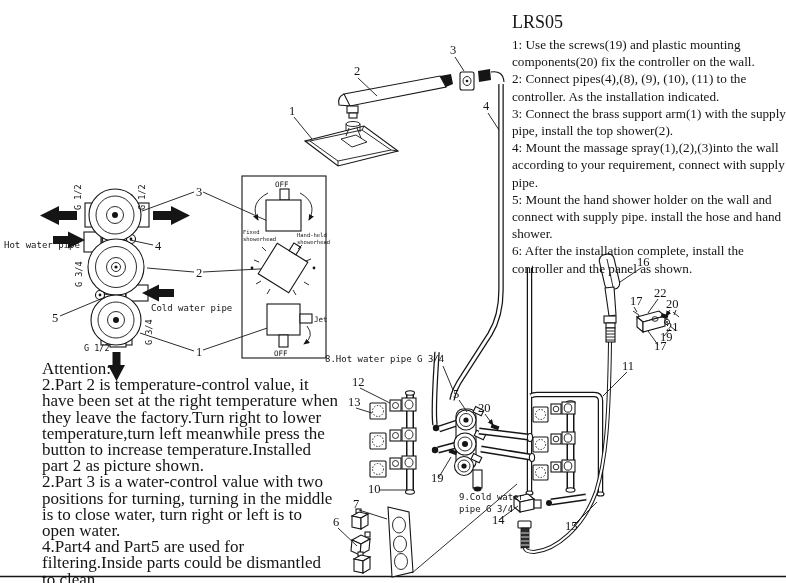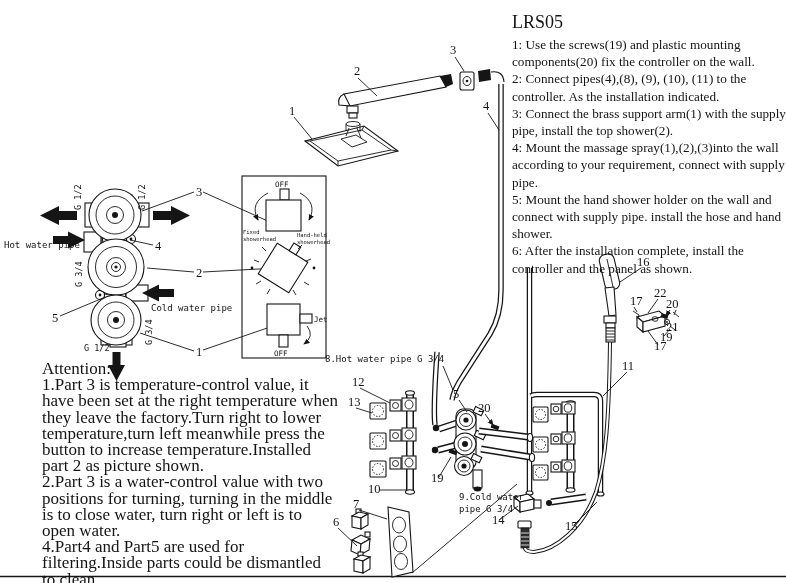--- a/index.html
+++ b/index.html
@@ -418,18 +418,18 @@
   <div>1: Use the screws(19) and plastic mounting components(20) fix the controller on the wall.</div>
   <div>2: Connect pipes(4),(8), (9), (10), (11) to the controller. As the installation indicated.</div>
   <div>3: Connect the brass support arm(1) with the supply pipe, install the top shower(2).</div>
   <div>4: Mount the massage spray(1),(2),(3)into the wall according to your requirement, connect with supply pipe.</div>
   <div>5: Mount the hand shower holder on the wall and connect with supply pipe. install the hose and hand shower.</div>
   <div>6: After the installation complete, install the controller and the panel as shown.</div>
 </div>
 
 <div class="attention">
   <div>Attention:</div>
-  <div>1.Part 3 is temperature-control value, it have been set at the right temperature when they leave the factory.Turn right to lower temperature,turn left meanwhile press the button to increase temperature.Installed part 2 as picture shown.</div>
+  <div>2.Part 2 is temperature-control value, it have been set at the right temperature when they leave the factory.Turn right to lower temperature,turn left meanwhile press the button to increase temperature.Installed part 2 as picture shown.</div>
   <div>2.Part 3 is a water-control value with two positions for turning, turning in the middle is to close water, turn right or left is to open water.</div>
   <div>4.Part4 and Part5 are used for filtering.Inside parts could be dismantled to clean.</div>
 </div>
 
 </div>
 
 </body></html>

